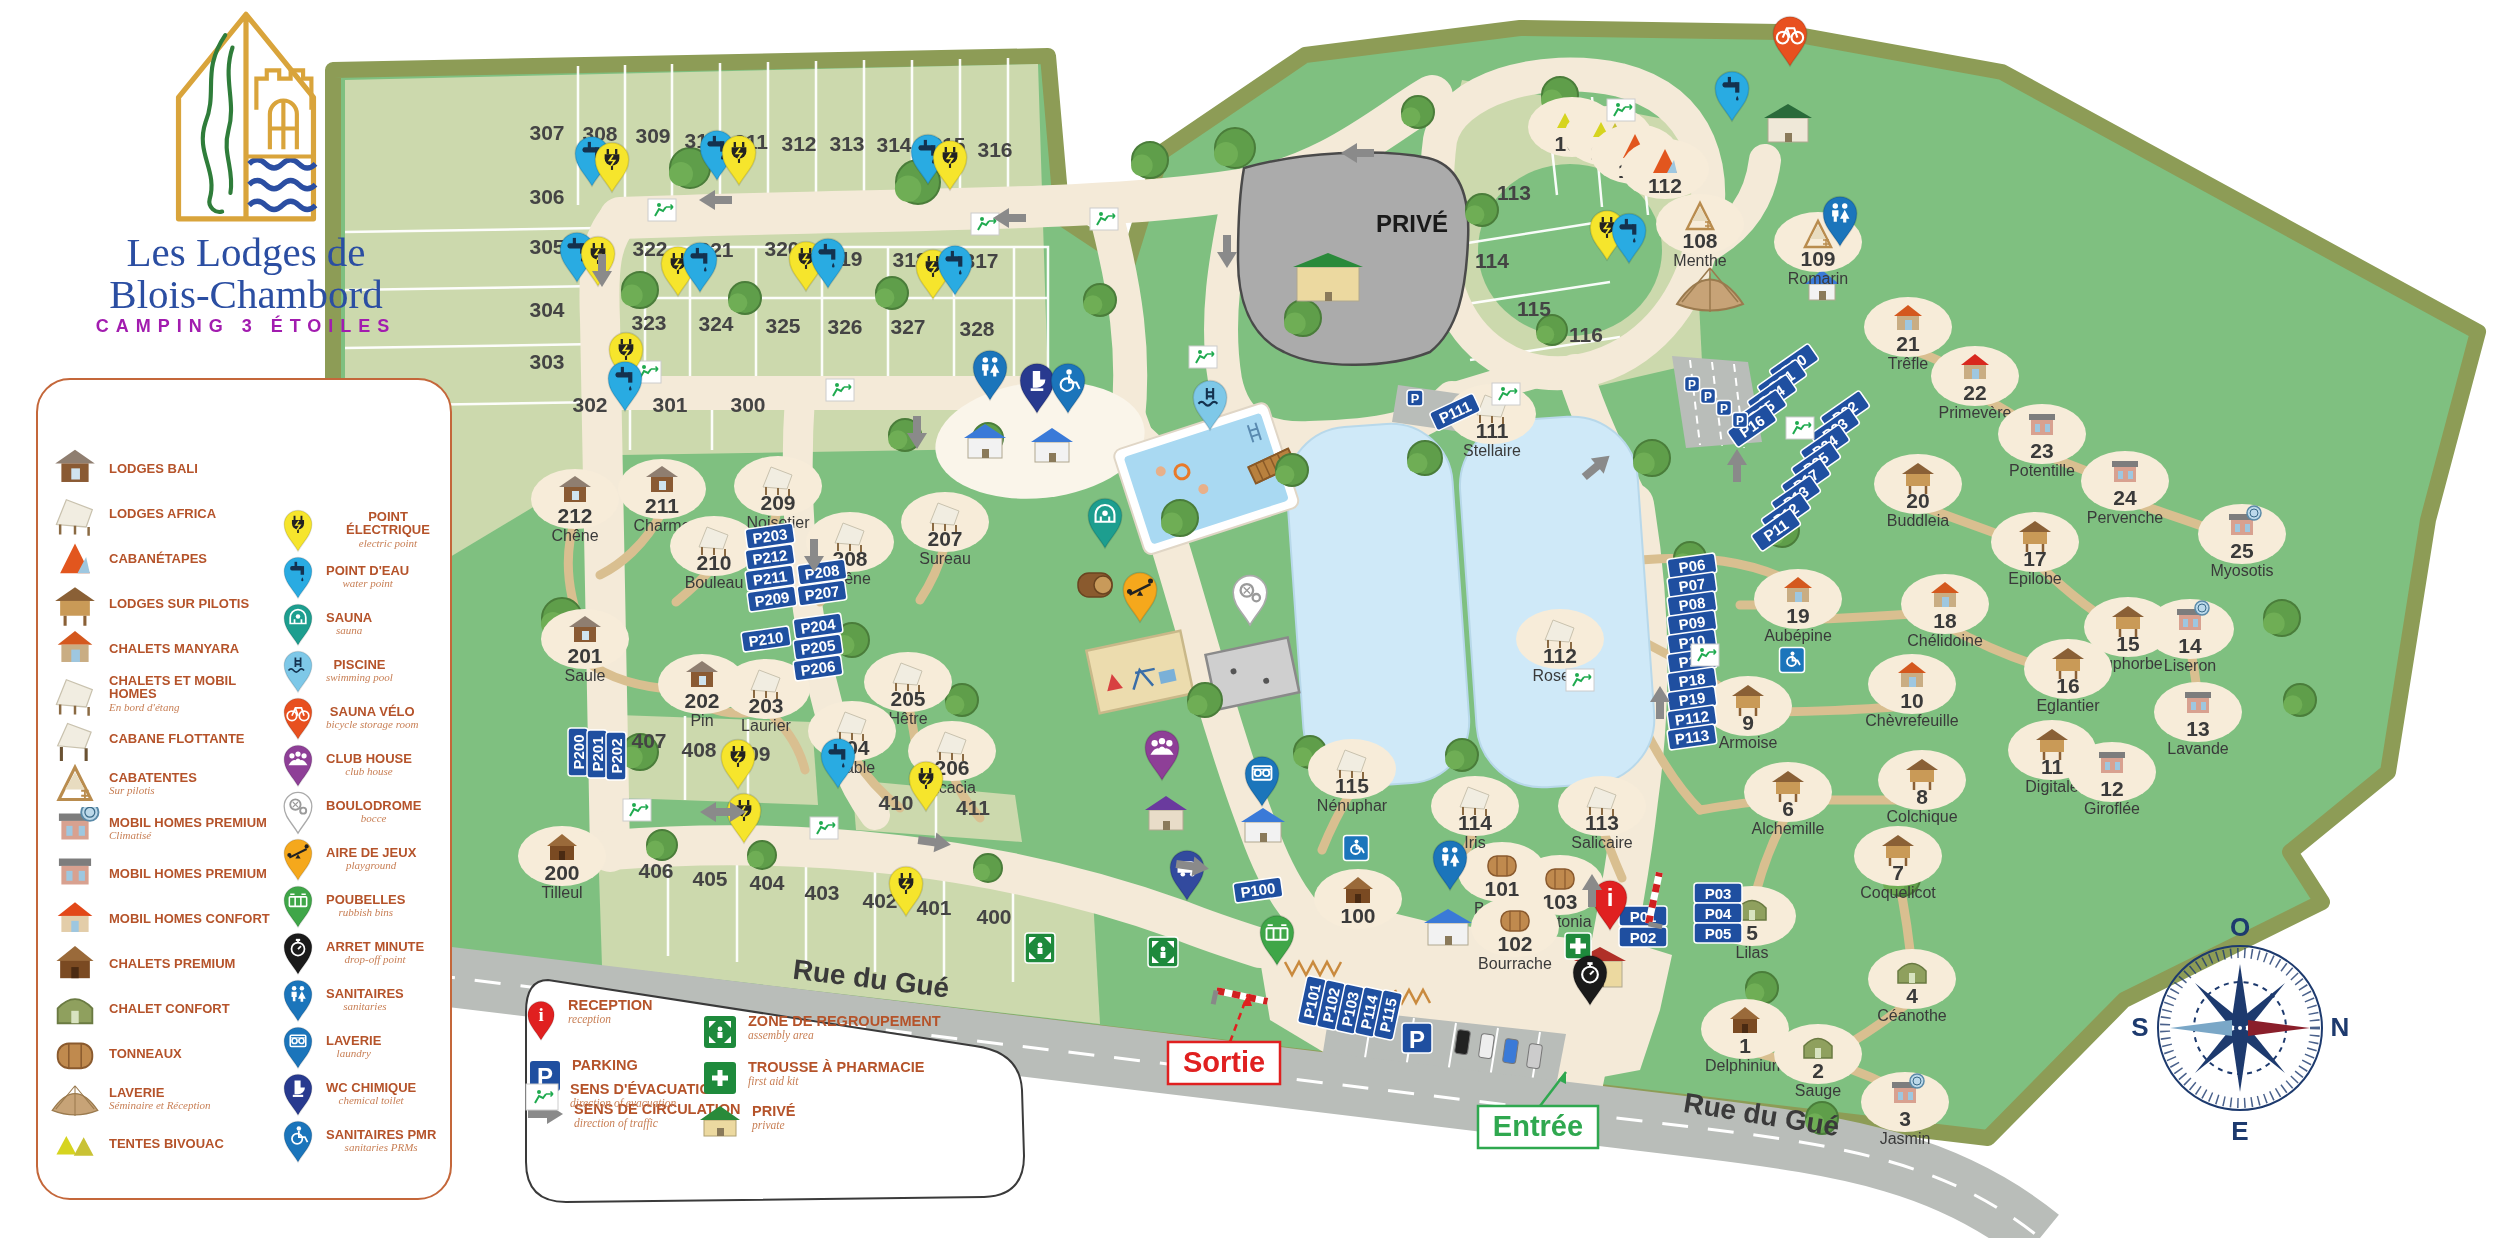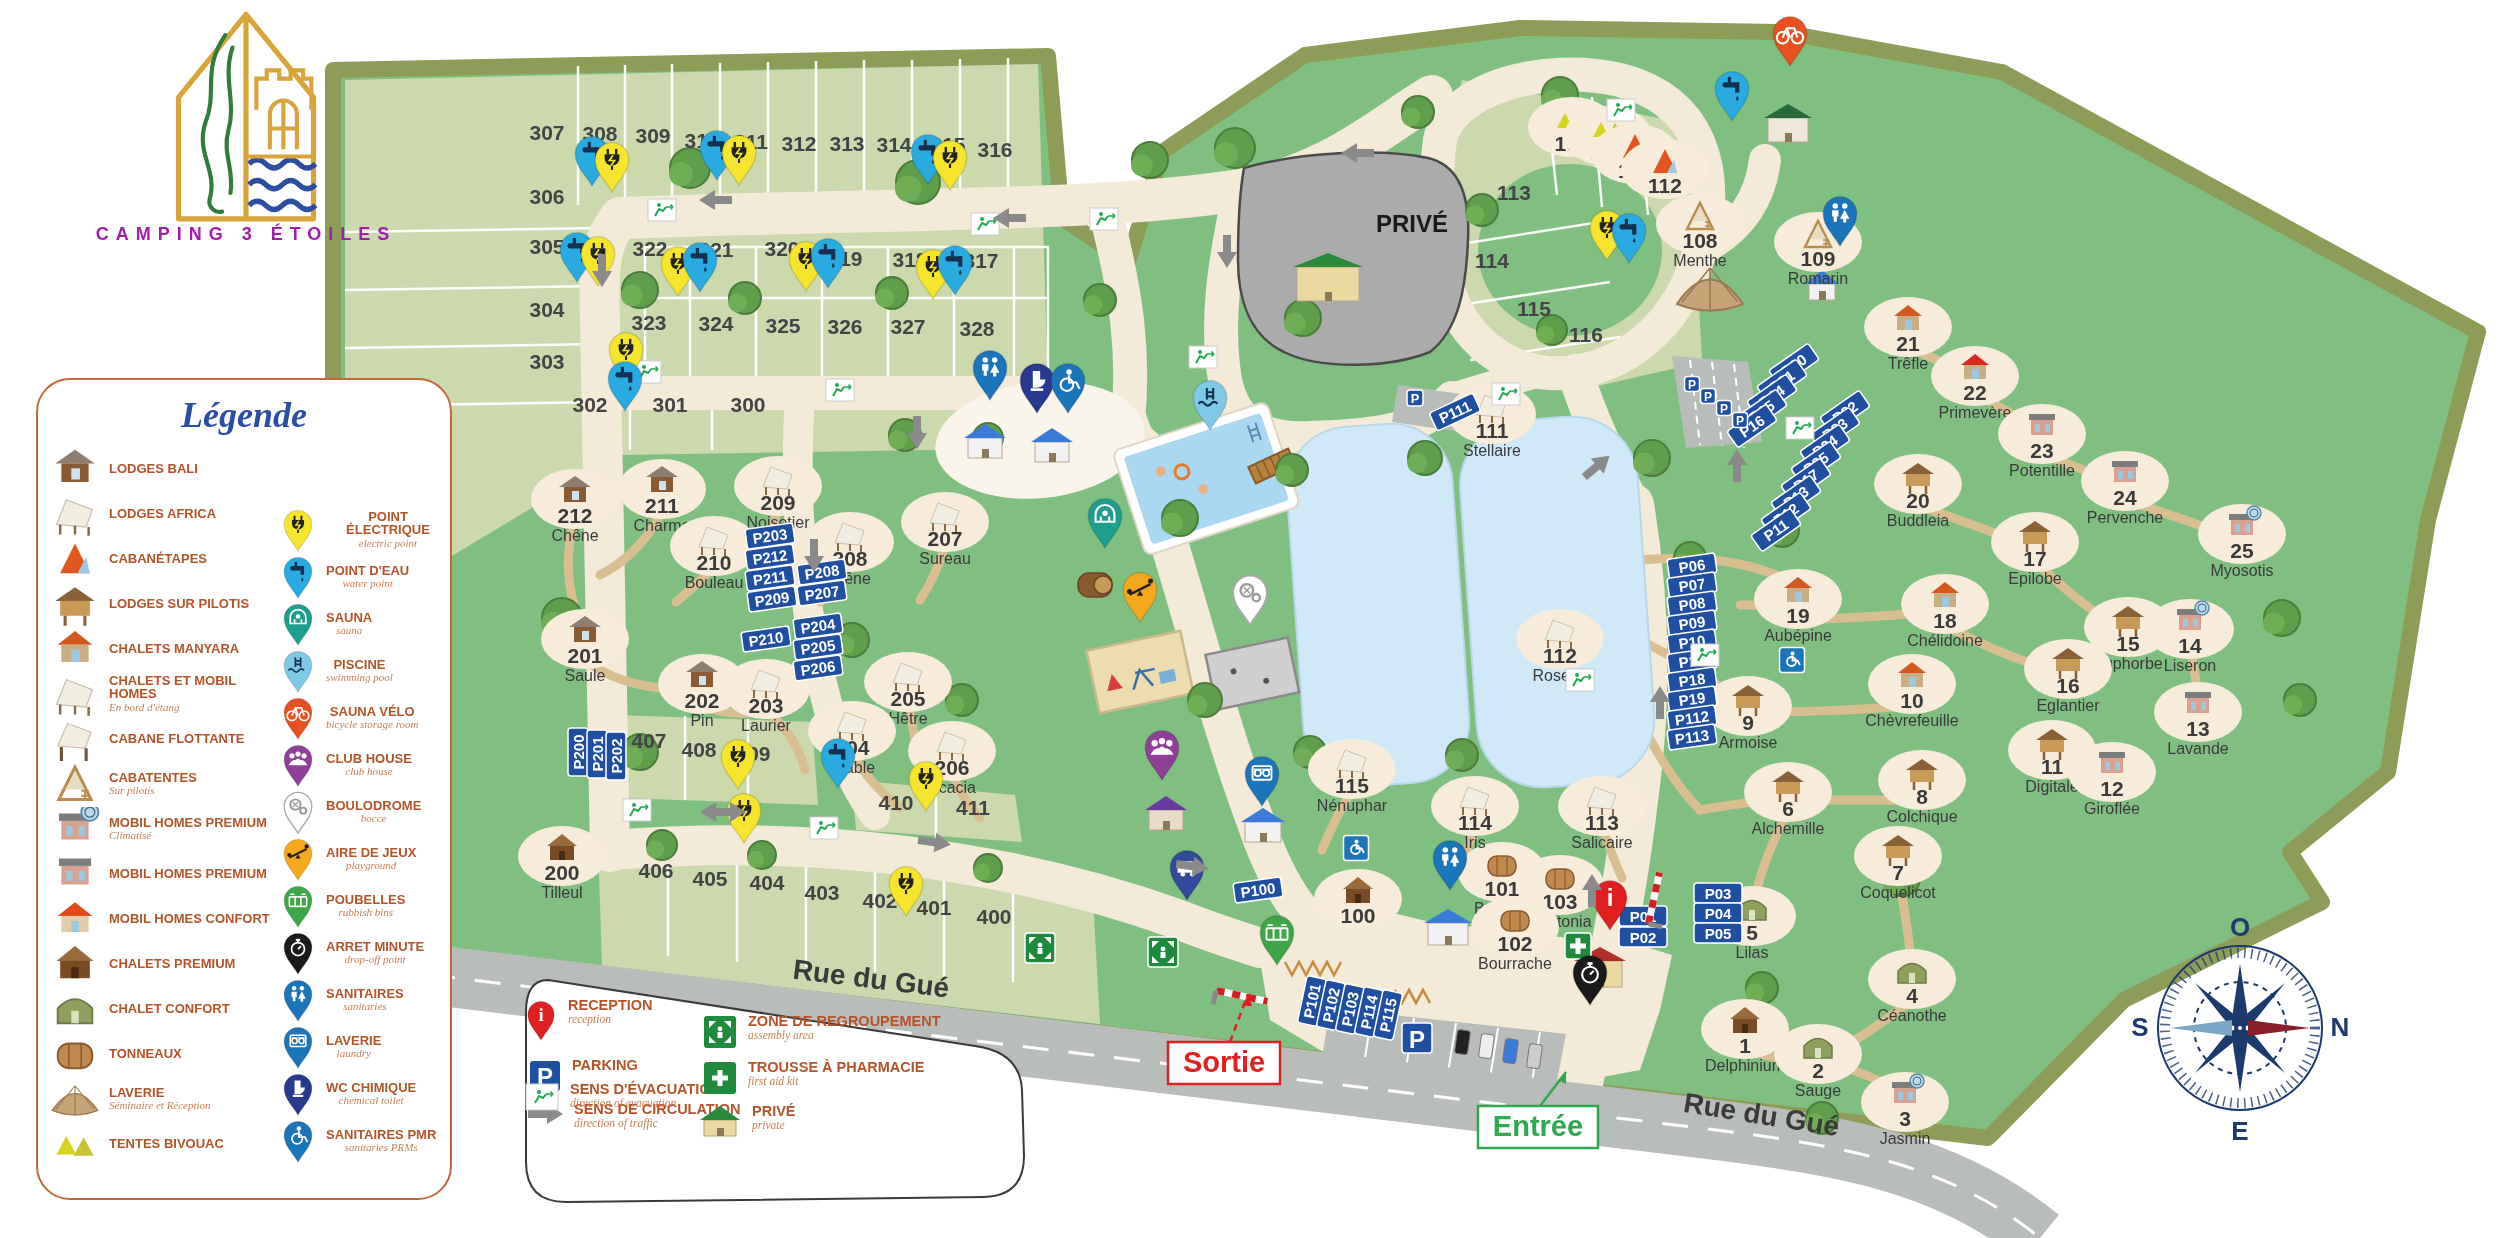--- a/index.html
+++ b/index.html
@@ -1733,25 +1733,25 @@
 
   <div class="brand">
     <svg class="logo" width="160" height="218" viewBox="0 0 150 210">
       <path d="M10,205 L10,88 L75,8 L140,88 L140,205 Z M75,8 L75,205" fill="none" stroke="#d9a43b" stroke-width="5" stroke-linejoin="round"></path>
       <path d="M55,28 C32,62 48,82 36,112 C26,142 48,158 40,186 C38,194 46,200 52,198 M62,40 C52,70 66,92 58,120 C52,142 64,158 60,180" fill="none" stroke="#2f7d3a" stroke-width="4" stroke-linecap="round"></path>
       <path d="M85,100 L85,70 L95,70 L95,62 L107,62 L107,70 L118,70 L118,62 L130,62 L130,70 L138,70 L138,100" fill="none" stroke="#d9a43b" stroke-width="4"></path>
       <path d="M98,138 L98,104 A13,13 0 0 1 124,104 L124,138 M111,91 L111,138 M98,118 L124,118" fill="none" stroke="#d9a43b" stroke-width="4"></path>
       <path d="M78,152 q8,-8 16,0 t16,0 t16,0 t16,0 M78,172 q8,-8 16,0 t16,0 t16,0 t16,0 M78,192 q8,-8 16,0 t16,0 t16,0 t16,0" fill="none" stroke="#2b4ea2" stroke-width="5"></path>
       <path d="M75,145 L140,145" stroke="#d9a43b" stroke-width="4"></path>
     </svg>
+    <h1><span>Les Lodges de</span><br><span>Blois-Chambord</span></h1>
     <div class="sub">CAMPING 3 ÉTOILES</div>
   </div>
 
   <div class="legend">
-    <div class="ltitle">Légende</div>
     <div class="lcol acc" id="acc-col">
         <div class="litem">
           <span class="licon">
             <svg width="52" height="44" viewBox="-26 -24 52 48">
               <g transform="translate(0,2) scale(1.35)">
                 <polygon points="-16,-6 0,-17 16,-6" fill="#8f7e70"></polygon>
                 <rect x="-11" y="-6" width="22" height="15" fill="#8a5a33"></rect>
                 <rect x="-3" y="-2" width="7" height="9" fill="#cfe3ef"></rect>
               </g>
             </svg>

